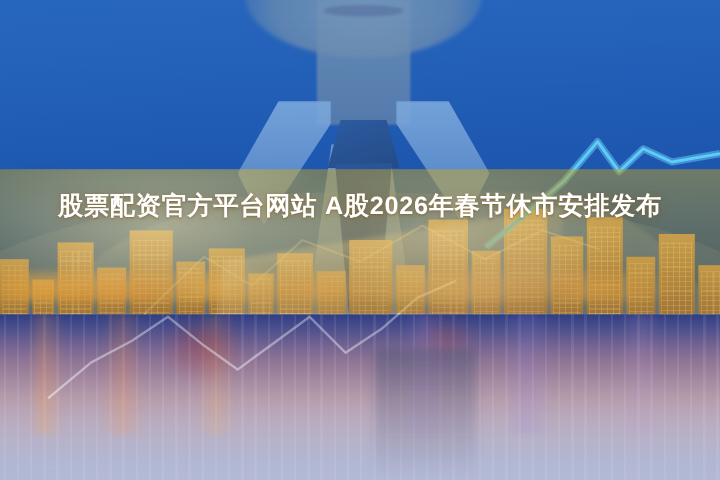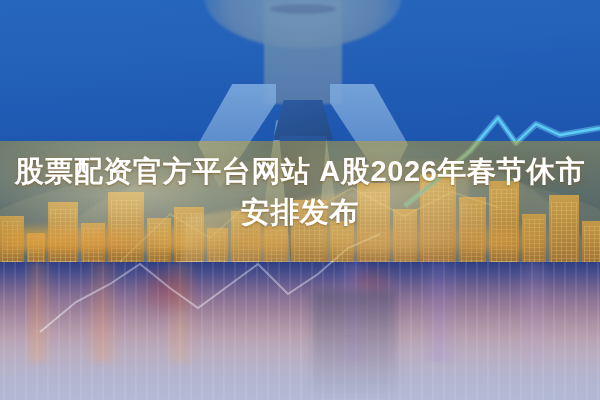--- a/index.html
+++ b/index.html
@@ -331,21 +331,21 @@
 
   
   .title-wrap{
     position:absolute;
     left:0; right:0; top:151px;
     padding:0 14px;
     text-align:center;
     z-index:40;
   }
   .title{
-    font-size:29px;
+    font-size:21px;
     line-height:41px;
     font-weight:700;
     color:#ffffff;
     letter-spacing:.6px;
     text-shadow:
       0 1px 2px rgba(120,80,20,.55),
       0 0 8px rgba(140,96,30,.35);
     white-space:normal;
   }
 </style>

